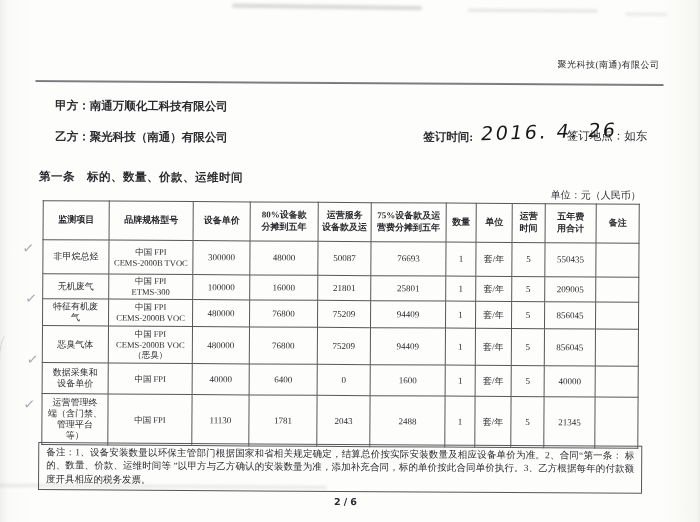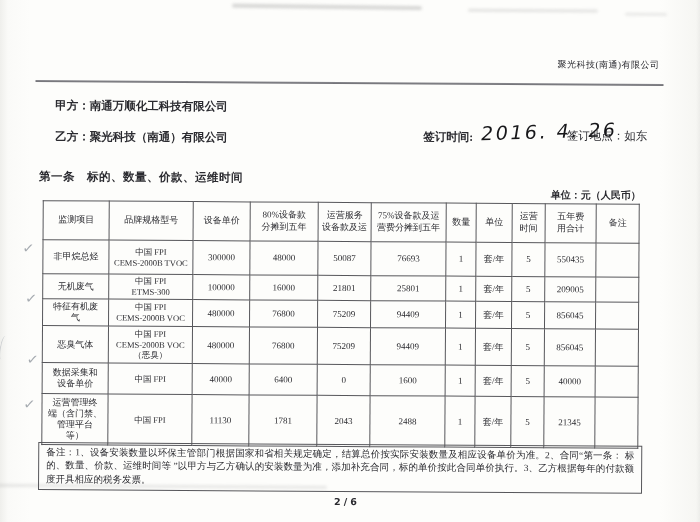--- a/index.html
+++ b/index.html
@@ -28,31 +28,31 @@
   .party-b{position:absolute;left:56px;top:131px;font-size:11.5px;font-weight:700;}
   .sign-place{position:absolute;right:52px;top:95px;font-size:11.5px;font-weight:400;margin-top:32px;}
   .sign-time{position:absolute;left:424px;top:122px;font-size:11.5px;font-weight:700;white-space:nowrap;}
   .handwrite{
     display:inline-block;font-family:"DejaVu Sans",sans-serif;font-style:italic;
     font-size:19px;font-weight:400;letter-spacing:2.5px;color:#17171a;
     transform:rotate(-2deg) translateY(-3px);margin-left:8px;
   }
 
   .section-title{position:absolute;left:40px;top:171px;font-size:11.5px;font-weight:700;letter-spacing:.5px;}
-  .unit-note{position:absolute;right:58px;top:187px;font-size:10px;font-weight:700;}
+  .unit-note{position:absolute;right:58px;top:187px;font-size:10px;font-weight:400;}
 
   table.main{
     position:absolute;left:44px;top:202px;width:596px;
     border-collapse:collapse;table-layout:fixed;
   }
   table.main th, table.main td{
     border:1px solid #57575b;text-align:center;vertical-align:middle;
     padding:1px 2px;white-space:pre-line;overflow:hidden;
   }
-  table.main th{font-size:9px;font-weight:400;line-height:1.3;height:36px;}
+  table.main th{font-size:9px;font-weight:700;line-height:1.3;height:36px;}
   table.main td{font-size:9px;line-height:1.2;}
   table.main td:nth-child(2){font-size:8.5px;line-height:1.25;border-radius:16px;}
   tbody tr:nth-child(1){height:34px;}
   tbody tr:nth-child(2){height:25px;}
   tbody tr:nth-child(3){height:27px;}
   tbody tr:nth-child(4){height:37px;}
   tbody tr:nth-child(5){height:31px;}
   tbody tr:nth-child(6){height:51px;}
 
   .remark-box{

